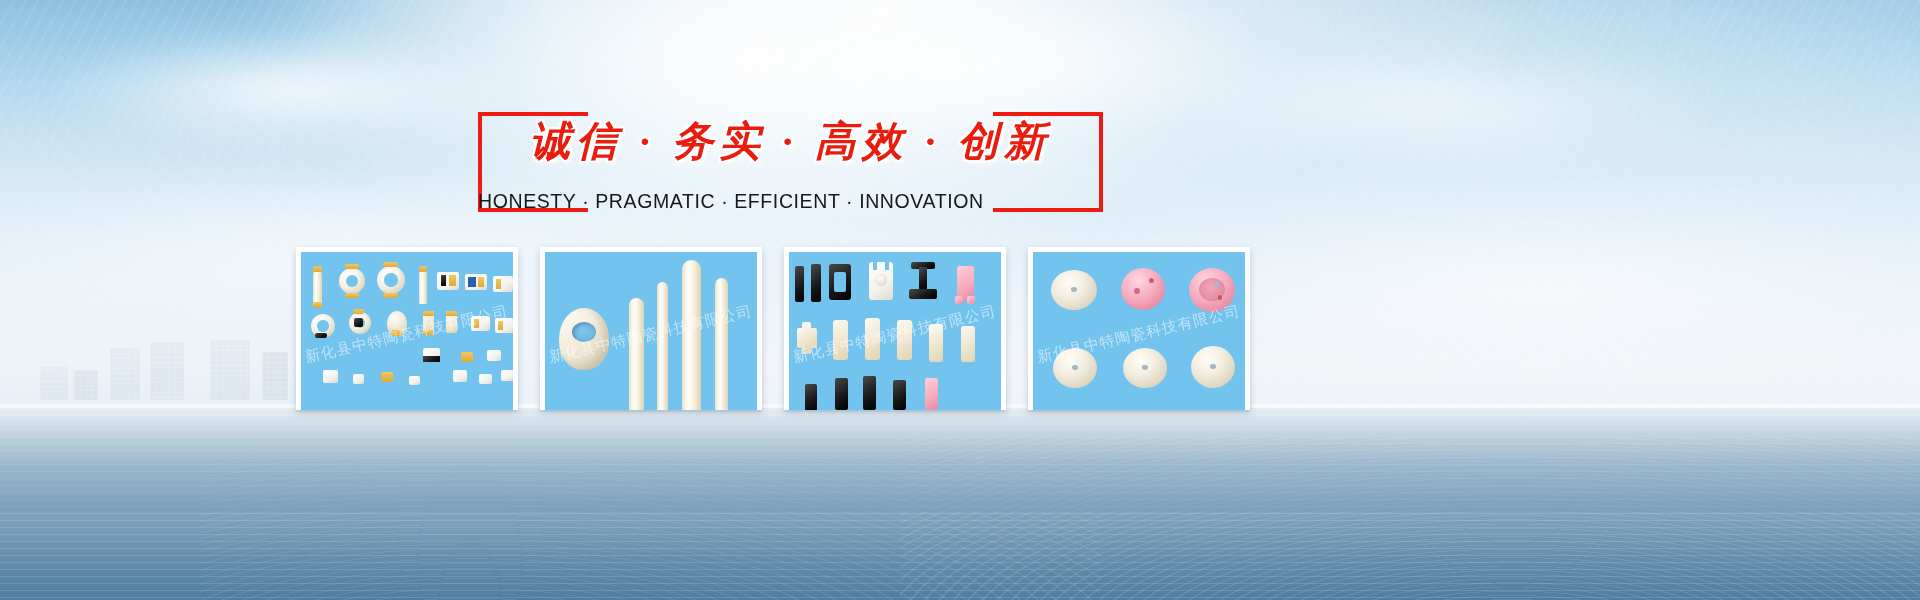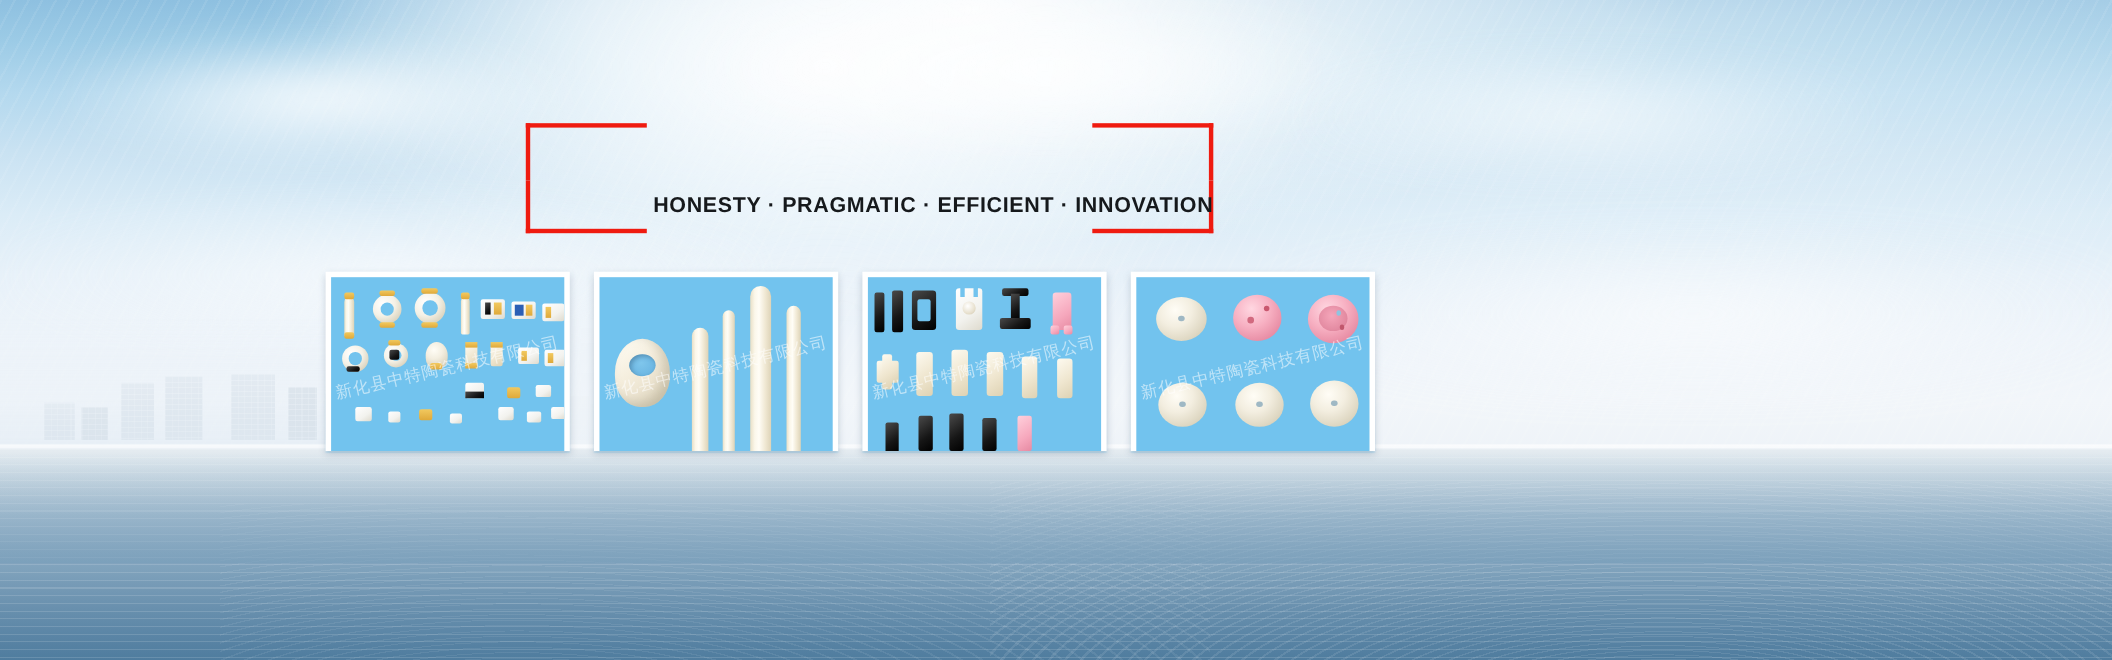--- a/index.html
+++ b/index.html
@@ -146,25 +146,25 @@
     font-style:italic;
     letter-spacing:6px;
     color:#ea1c0d;
     text-shadow:
       2px 0 0 #fff, -2px 0 0 #fff, 0 2px 0 #fff, 0 -2px 0 #fff,
       2px 2px 0 #fff, -2px 2px 0 #fff, 2px -2px 0 #fff, -2px -2px 0 #fff,
       3px 3px 4px rgba(255,255,255,.95);
     white-space:nowrap;
   }
   .slogan-en{
-    position:absolute; left:0; right:0; top:64px;
-    text-align:right;
+    position:absolute; left:0; right:0; top:78px;
+    text-align:left;
     font-family:"Liberation Sans", sans-serif;
     font-size:19.5px;
-    font-weight:700;
+    font-weight:400;
     letter-spacing:0.6px;
     color:#16191c;
     white-space:nowrap;
   }
 
   
   .contact{
     position:absolute; left:1270px; top:55px; width:640px;
   }
   .contact .line{
@@ -318,20 +318,21 @@
     <div class="bracket" style="inset:0;">
       <span class="br-tl-h"></span>
       <span class="br-tl-v"></span>
       <span class="br-bl-v"></span>
       <span class="br-bl-h"></span>
       <span class="br-tr-h"></span>
       <span class="br-tr-v"></span>
       <span class="br-br-v"></span>
       <span class="br-br-h"></span>
     </div>
+    <div class="slogan-cn">诚信 · 务实 · 高效 · 创新</div>
     <div class="slogan-en">HONESTY · PRAGMATIC · EFFICIENT · INNOVATION</div>
   </div>
 
 
   <div class="panels">
 
     <div class="panel">
       <div class="panel-inner">
         <div class="p rod" style="left:12px;top:18px;width:9px;height:36px;"></div>
         <div class="p gold" style="left:12px;top:14px;width:9px;height:6px;border-radius:2px;"></div>

